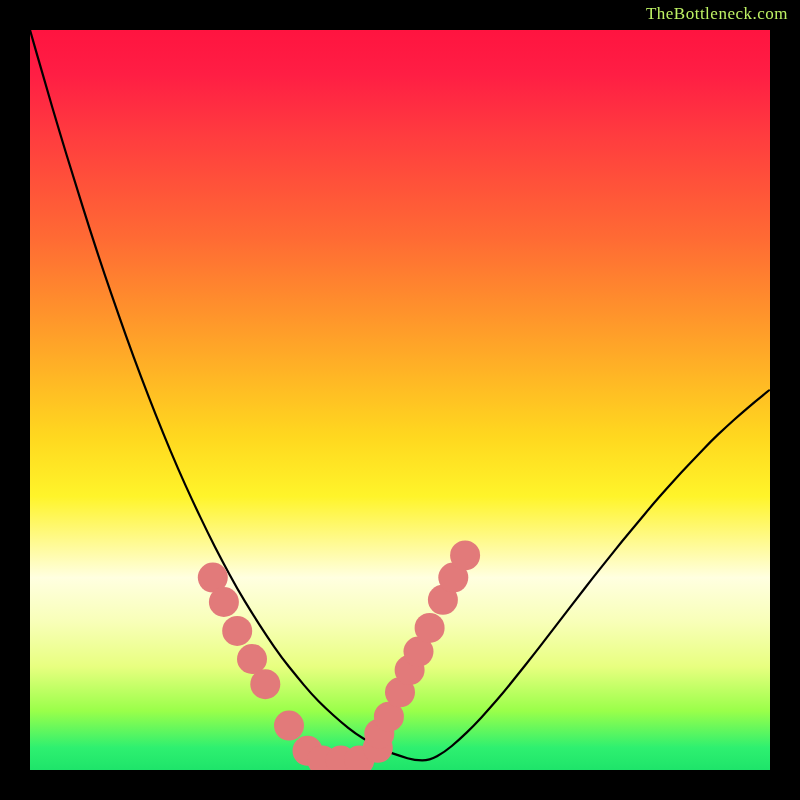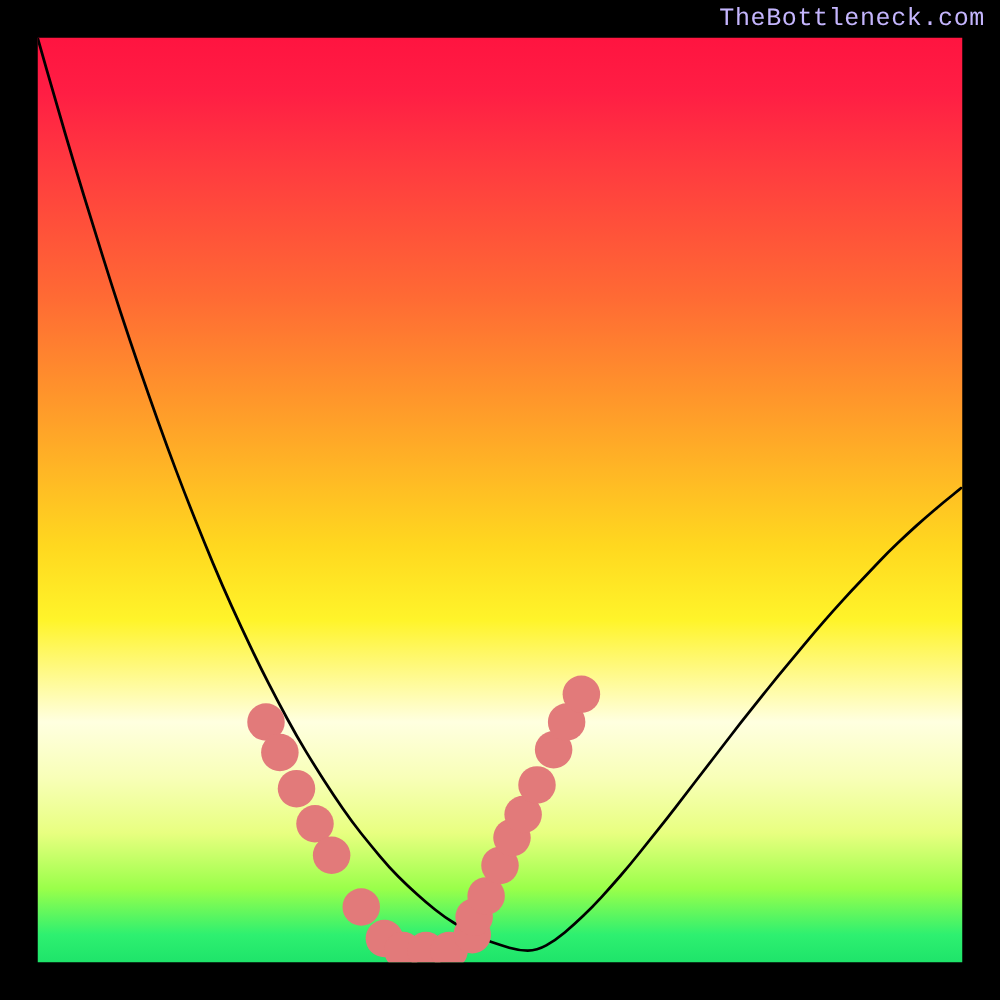--- a/index.html
+++ b/index.html
@@ -13,23 +13,23 @@
   .frame {
     position: relative;
     width: 800px;
     height: 800px;
     background: #000;
   }
   .watermark {
     position: absolute;
     top: 4px;
     right: 12px;
-    font-family: Liberation Mono, monospace;
-    font-size: 20px;
-    color: #c4b5fd;
+    font-family: Liberation Serif, serif;
+    font-size: 17px;
+    color: #bef264;
     letter-spacing: 0.5px;
     z-index: 10;
     user-select: none;
   }
   .plot-area {
     position: absolute;
     left: 30px;
     top: 30px;
     width: 740px;
     height: 740px;

